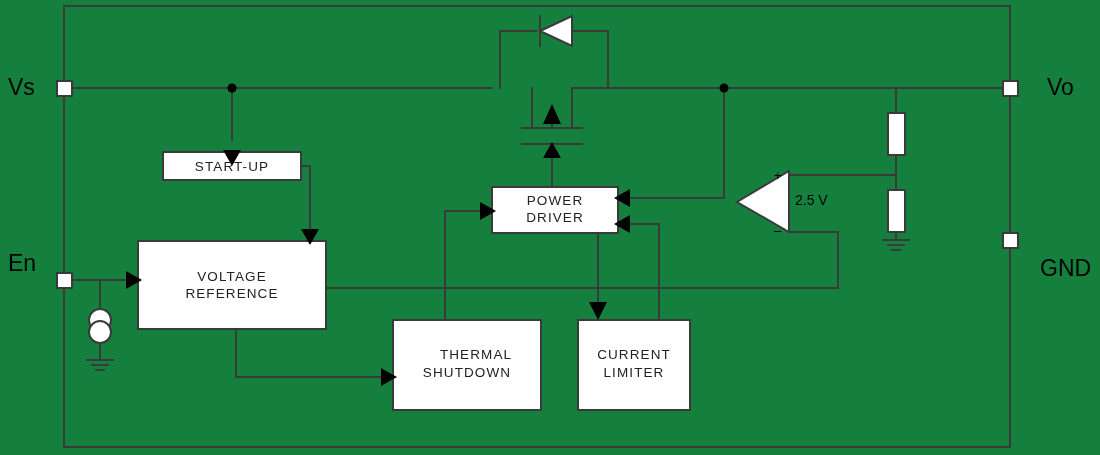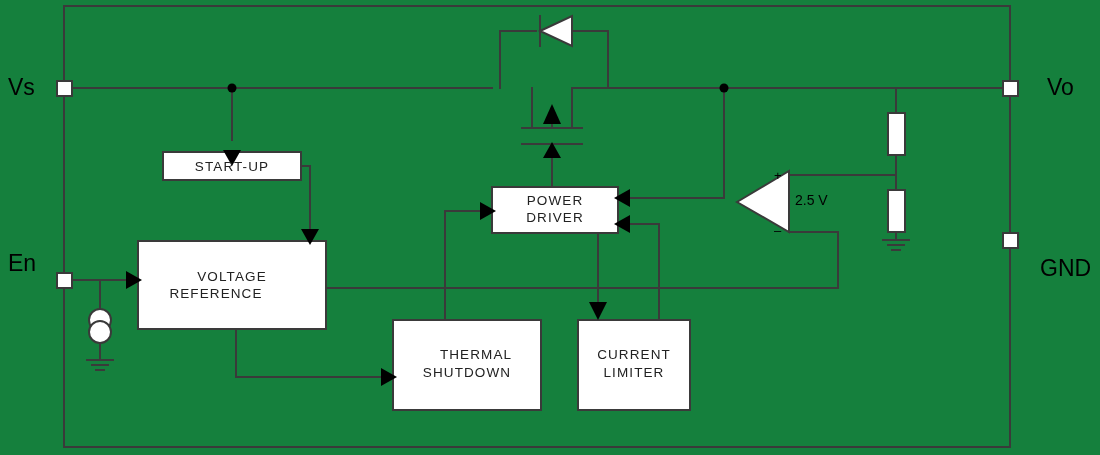--- a/index.html
+++ b/index.html
@@ -165,21 +165,21 @@
   </svg>
 
   <div class="pinlabel" style="left:8px;top:76px;">Vs</div>
   <div class="pinlabel" style="left:8px;top:252px;">En</div>
   <div class="pinlabel" style="left:1047px;top:76px;">Vo</div>
   <div class="pinlabel" style="left:1040px;top:228px;margin-top:29px;">GND</div>
 
   <div class="blocktext" style="left:163px;top:158px;width:138px;">START-UP</div>
 
   <div class="blocktext" style="left:138px;top:268px;width:188px;">VOLTAGE</div>
-  <div class="blocktext" style="left:122px;top:285px;width:188px;">REFERENCE</div>
+  <div class="blocktext" style="left:138px;top:285px;width:188px;">REFERENCE</div>
 
   <div class="blocktext" style="left:492px;top:192px;width:126px;">POWER</div>
   <div class="blocktext" style="left:492px;top:209px;width:126px;">DRIVER</div>
 
   <div class="blocktext" style="left:393px;top:346px;width:166px;">THERMAL</div>
   <div class="blocktext" style="left:393px;top:364px;width:148px;">SHUTDOWN</div>
 
   <div class="blocktext" style="left:578px;top:346px;width:112px;">CURRENT</div>
   <div class="blocktext" style="left:578px;top:364px;width:112px;">LIMITER</div>
 

